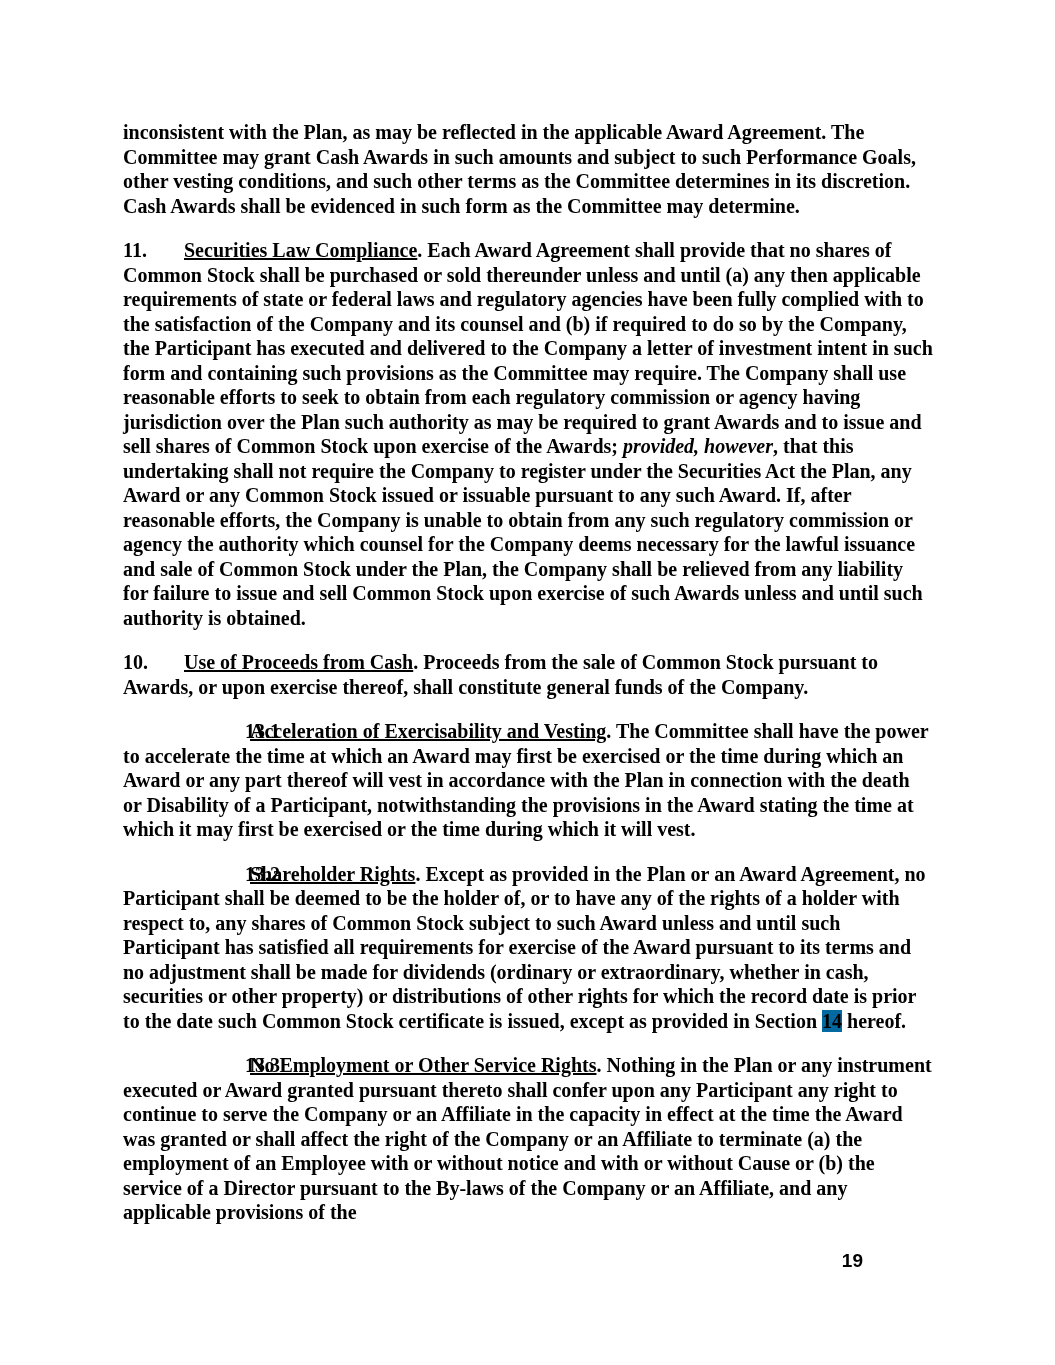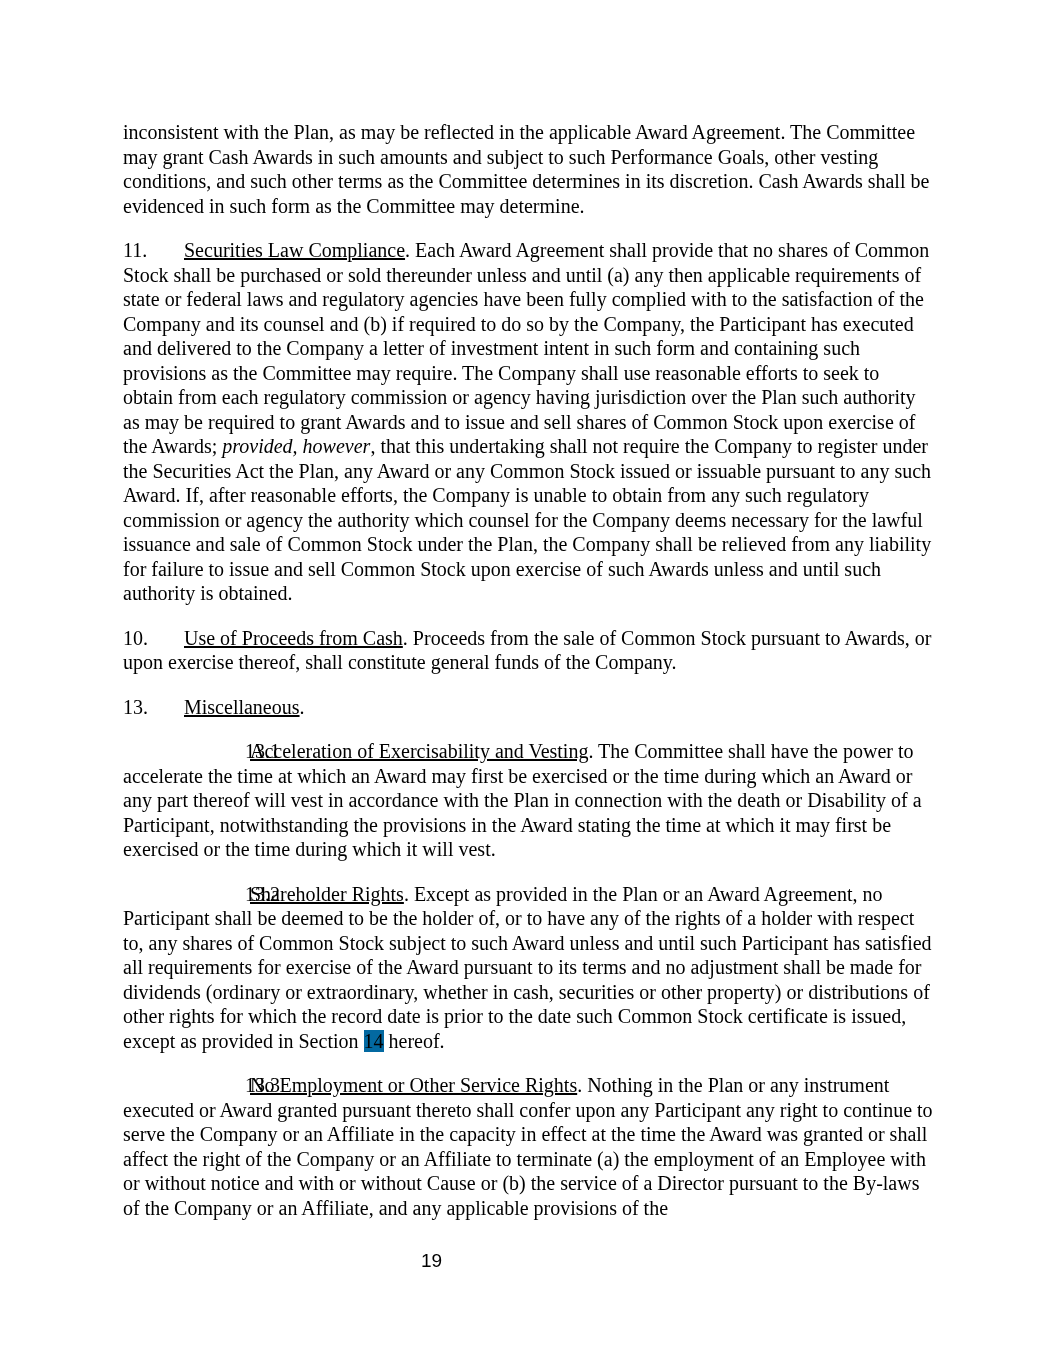--- a/index.html
+++ b/index.html
@@ -1,15 +1,15 @@
 <!DOCTYPE html>
 <html><head>
 <meta charset="utf-8">
 <style>
-  * { margin: 0; padding: 0; box-sizing: border-box; }
+  * { margin: 0; padding: 0; box-sizing: border-box; font-weight: bold; }
   html, body { background: #ffffff; }
   body {
     width: 1055px;
     height: 1365px;
     font-family: "Liberation Serif", serif;
     color: #000000;
     position: relative;
     overflow: hidden;
   }
   .page {
@@ -35,39 +35,38 @@
   .sub-para { text-indent: 61px; }
   .sub-num { display: inline-block; width: 66px; }
   .heading-underline { text-decoration: underline; text-align: right; }
   .italic { font-style: italic; text-align: right; }
   .highlight { background-color: #0369a1; }
   .footer {
     position: absolute;
     left: 0;
     top: 1250px;
     width: 863px;
-    text-align: center;
+    text-align: right;
     font-family: "Liberation Sans", sans-serif;
     font-size: 19px;
     color: #000000;
   }
 </style>
 </head>
 <body>
 
 <div class="page">
   <div class="content">
 
     <p class="para">inconsistent with the Plan, as may be reflected in the applicable Award Agreement. The Committee may grant Cash Awards in such amounts and subject to such Performance Goals, other vesting conditions, and such other terms as the Committee determines in its discretion. Cash Awards shall be evidenced in such form as the Committee may determine.</p>
 
     <p class="para"><span class="sec-num">11.</span><span class="heading-underline">Securities Law Compliance</span><span>. Each Award Agreement shall provide that no shares of Common Stock shall be purchased or sold thereunder unless and until (a) any then applicable requirements of state or federal laws and regulatory agencies have been fully complied with to the satisfaction of the Company and its counsel and (b) if required to do so by the Company, the Participant has executed and delivered to the Company a letter of investment intent in such form and containing such provisions as the Committee may require. The Company shall use reasonable efforts to seek to obtain from each regulatory commission or agency having jurisdiction over the Plan such authority as may be required to grant Awards and to issue and sell shares of Common Stock upon exercise of the Awards; </span><span class="italic">provided, however</span><span>, that this undertaking shall not require the Company to register under the Securities Act the Plan, any Award or any Common Stock issued or issuable pursuant to any such Award. If, after reasonable efforts, the Company is unable to obtain from any such regulatory commission or agency the authority which counsel for the Company deems necessary for the lawful issuance and sale of Common Stock under the Plan, the Company shall be relieved from any liability for failure to issue and sell Common Stock upon exercise of such Awards unless and until such authority is obtained.</span></p>
 
     <p class="para"><span class="sec-num">10.</span><span class="heading-underline">Use of Proceeds from Cash</span><span>. Proceeds from the sale of Common Stock pursuant to Awards, or upon exercise thereof, shall constitute general funds of the Company.</span></p>
 
-    <p class="para"><span class="sec-num">13.</span><span class="heading-underline">Miscellaneous</span><span>.</span></p>
 
     <p class="para sub-para"><span class="sub-num">13.1</span><span class="heading-underline">Acceleration of Exercisability and Vesting</span><span>. The Committee shall have the power to accelerate the time at which an Award may first be exercised or the time during which an Award or any part thereof will vest in accordance with the Plan in connection with the death or Disability of a Participant, notwithstanding the provisions in the Award stating the time at which it may first be exercised or the time during which it will vest.</span></p>
 
     <p class="para sub-para"><span class="sub-num">13.2</span><span class="heading-underline">Shareholder Rights</span><span>. Except as provided in the Plan or an Award Agreement, no Participant shall be deemed to be the holder of, or to have any of the rights of a holder with respect to, any shares of Common Stock subject to such Award unless and until such Participant has satisfied all requirements for exercise of the Award pursuant to its terms and no adjustment shall be made for dividends (ordinary or extraordinary, whether in cash, securities or other property) or distributions of other rights for which the record date is prior to the date such </span><span>Common Stock certificate is issued, except as provided in Section </span><span class="highlight">14</span><span> hereof.</span></p>
 
     <p class="para sub-para"><span class="sub-num">13.3</span><span class="heading-underline">No Employment or Other Service Rights</span><span>. Nothing in the Plan or any instrument executed or Award granted pursuant thereto shall confer upon any Participant any right to continue to serve the Company or an Affiliate in the capacity in effect at the time the Award was granted or shall affect the right of the Company or an Affiliate to terminate (a) the employment of an Employee with or without notice and with or without Cause or (b) the service of a Director pursuant to the By-laws of the Company or an Affiliate, and any applicable provisions of the</span></p>
 
   </div>
 
   <div class="footer">

